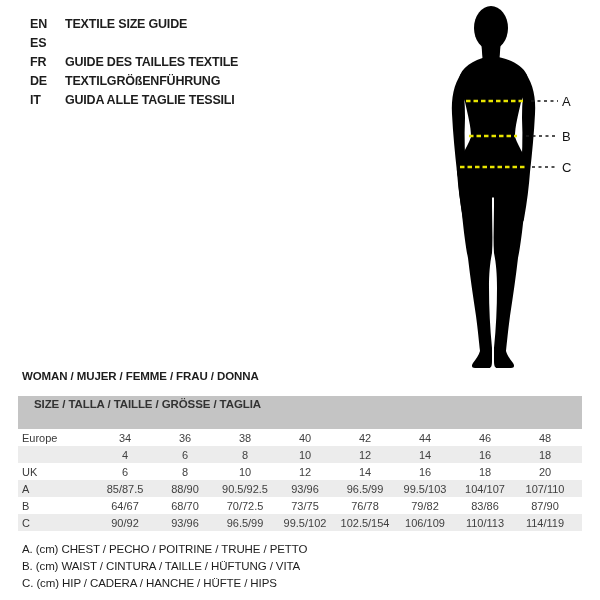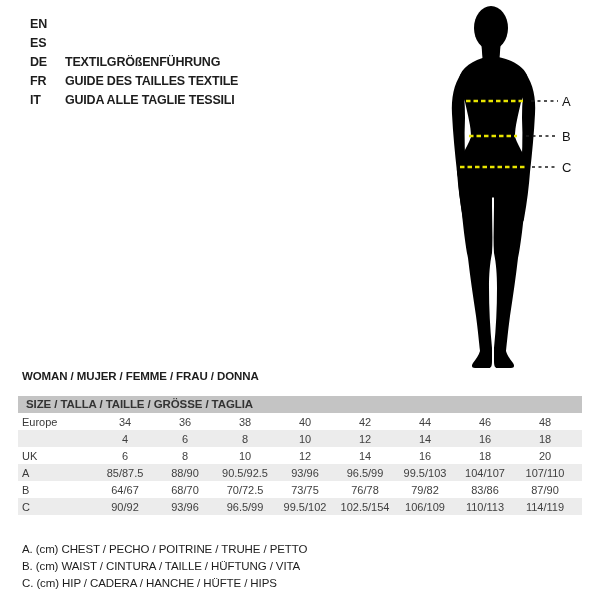--- a/index.html
+++ b/index.html
@@ -54,27 +54,27 @@
   }
 
   
   .table-wrap {
     position: absolute;
     left: 18px;
     top: 396px;
     width: 564px;
   }
   .table-header {
-    height: 17px;
+    height: 33px;
     line-height: 17px;
     background: #c4c4c4;
     font-size: 11.5px;
     font-weight: bold;
     color: #333333;
-    padding-left: 8px;
+    padding-left: 16px;
     letter-spacing: -0.1px;
   }
   table.size-table {
     width: 564px;
     border-collapse: collapse;
     table-layout: fixed;
   }
   table.size-table td {
     height: 17px;
     font-size: 11px;
@@ -103,31 +103,32 @@
     letter-spacing: -0.1px;
     color: #1d1d1d;
   }
 </style>
 </head>
 <body>
 
 <div class="lang-list">
   <div class="lang-row">
     <span class="lang-code">EN</span>
+    <span class="lang-title">TEXTILE SIZE GUIDE</span>
   </div>
   <div class="lang-row">
     <span class="lang-code">ES</span>
+  </div>
+  <div class="lang-row">
+    <span class="lang-code">FR</span>
+    <span class="lang-title">GUIDE DES TAILLES TEXTILE</span>
   </div>
   <div class="lang-row">
     <span class="lang-code">DE</span>
     <span class="lang-title">TEXTILGRÖßENFÜHRUNG</span>
-  </div>
-  <div class="lang-row">
-    <span class="lang-code">FR</span>
-    <span class="lang-title">GUIDE DES TAILLES TEXTILE</span>
   </div>
   <div class="lang-row">
     <span class="lang-code">IT</span>
     <span class="lang-title">GUIDA ALLE TAGLIE TESSILI</span>
   </div>
 </div>
 
 <svg class="figure-svg" width="200" height="380" viewBox="0 0 200 380" xmlns="http://www.w3.org/2000/svg">
   <g fill="#000000">
 

